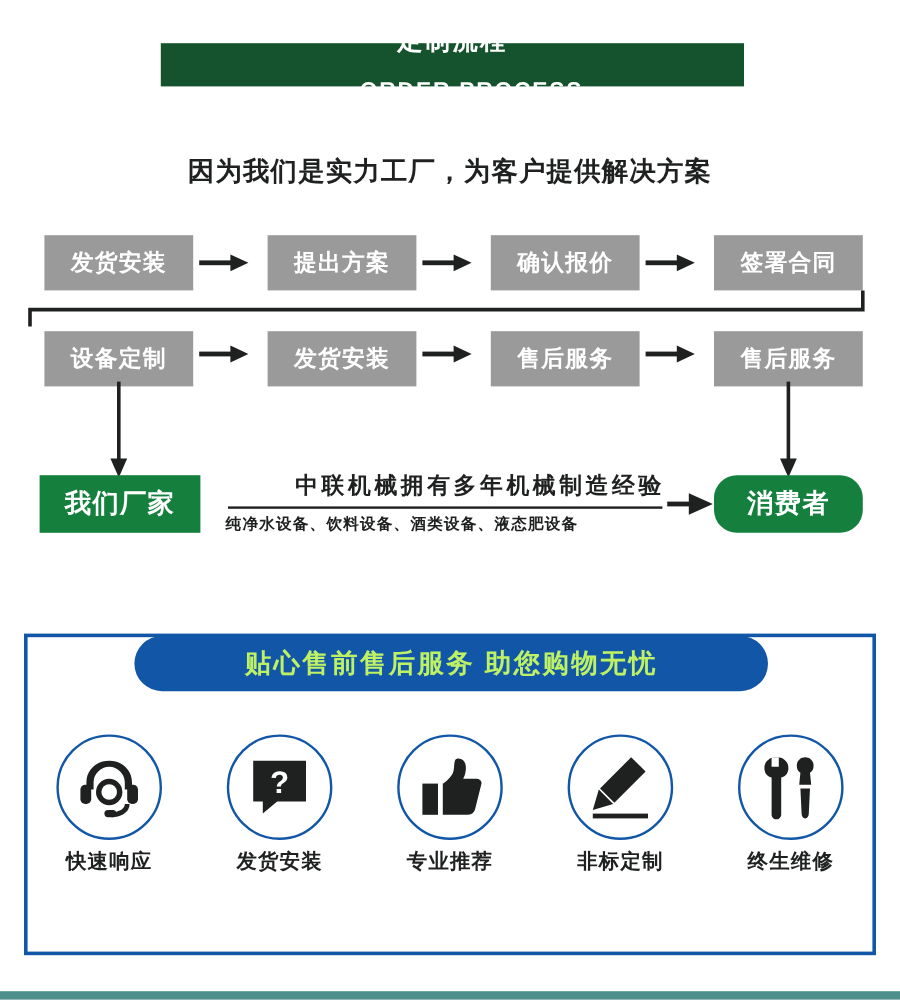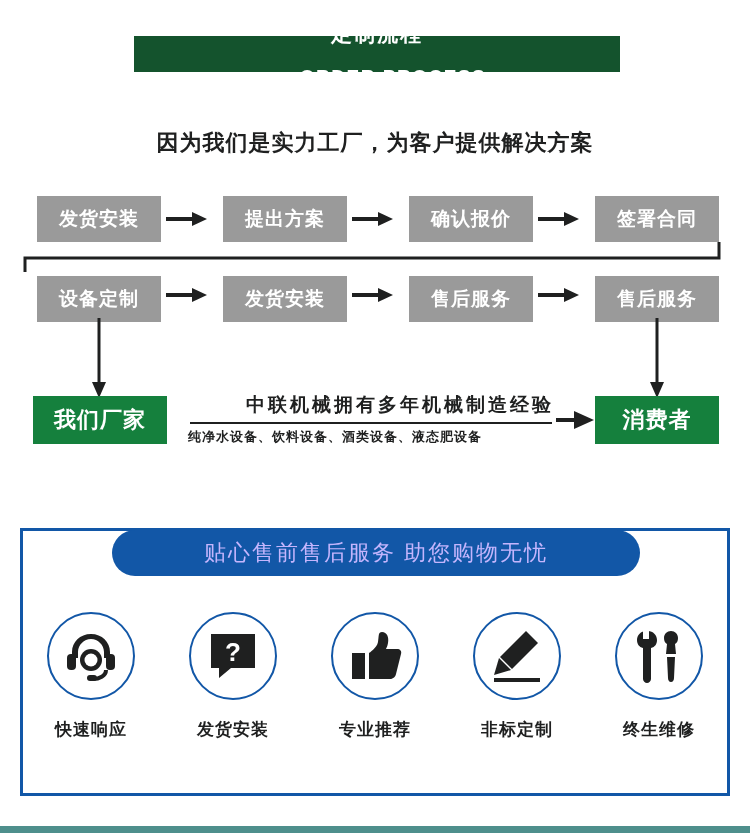--- a/index.html
+++ b/index.html
@@ -138,20 +138,21 @@
     left: 33px;
     top: 396px;
     width: 134px;
     height: 48px;
   }
   .badge-consumer {
     left: 595px;
     top: 396px;
     width: 124px;
     height: 48px;
+    border-radius: 19px;
   }
 
   .mid-main {
     position: absolute;
     left: 188px;
     top: 392px;
     width: 366px;
     text-align: right;
     color: #1f2020;
     font-size: 19px;
@@ -189,23 +190,23 @@
     box-sizing: border-box;
   }
   .service-title {
     position: absolute;
     left: 112px;
     top: 530px;
     width: 528px;
     height: 46px;
     background: #1257a7;
     border-radius: 23px;
-    color: #c4b5fd;
+    color: #bef264;
     font-size: 22px;
-    font-weight: normal;
+    font-weight: bold;
     letter-spacing: 2px;
     display: flex;
     align-items: center;
     justify-content: center;
   }
 
   .service-items {
     position: absolute;
     left: 20px;
     top: 612px;
@@ -224,21 +225,21 @@
     width: 88px;
     height: 88px;
     border-radius: 50%;
     border: 2px solid #1257a7;
     display: flex;
     align-items: center;
     justify-content: center;
     box-sizing: border-box;
   }
   .service-label {
-    margin-top: 18px;
+    margin-top: 6px;
     color: #1f2020;
     font-size: 17px;
     font-weight: bold;
     letter-spacing: 1px;
   }
 
   
   .bottom-edge {
     position: absolute;
     left: 0;

